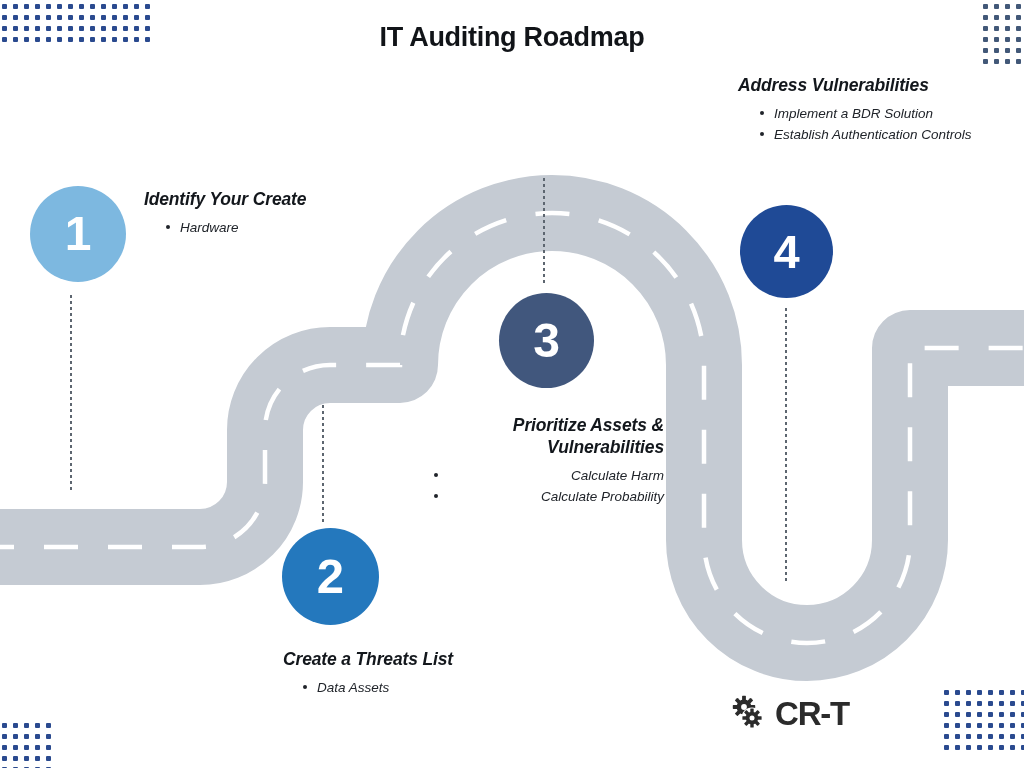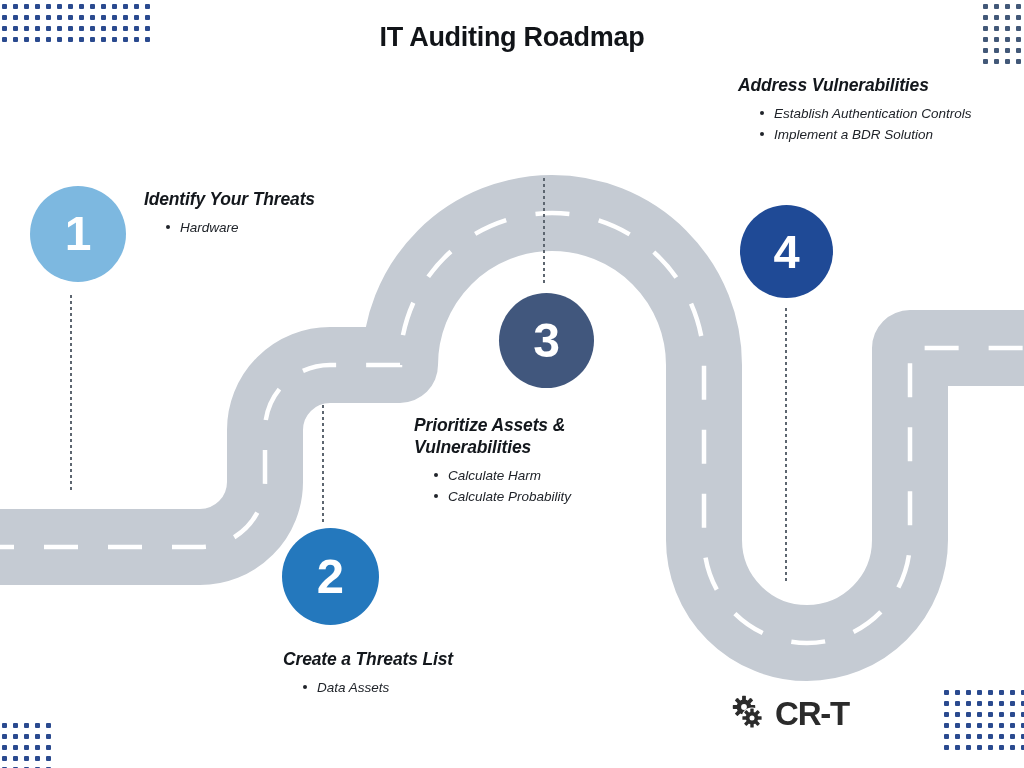--- a/index.html
+++ b/index.html
@@ -112,21 +112,21 @@
     top: 8px;
     width: 4px;
     height: 4px;
     border-radius: 50%;
     background: #20242a;
   }
 
   #block-1 { left: 144px; top: 188px; width: 260px; }
   #block-2 { left: 283px; top: 648px; width: 280px; }
   #block-2 .step-list { padding-left: 20px; }
-  #block-3 { left: 414px; top: 414px; width: 250px; }
+  #block-3 { left: 414px; top: 414px; width: 250px; text-align: right; }
   #block-3 .step-list { padding-left: 20px; }
   #block-4 { left: 738px; top: 74px; width: 255px; }
   #block-4 .step-list { padding-left: 22px; }
 
   
   .connector {
     position: absolute;
     width: 2px;
     background-image: linear-gradient(to bottom, #5d6670 0 3px, rgba(0,0,0,0) 3px 6px);
     background-size: 2px 6px;
@@ -365,21 +365,21 @@
 
     <div id="title">IT Auditing Roadmap</div>
 
     <div class="connector" id="connector-1"></div>
     <div class="connector" id="connector-2"></div>
     <div class="connector" id="connector-3"></div>
     <div class="connector" id="connector-4"></div>
 
     <div class="step-circle" id="circle-1" style="background: rgb(125, 184, 224);">1</div>
     <div class="step-block" id="block-1">
-      <div class="step-heading">Identify Your Threats</div>
+      <div class="step-heading">Identify Your Create</div>
       <ul class="step-list">
         <li>Hardware</li>
       </ul>
     </div>
 
     <div class="step-circle" id="circle-2" style="background: rgb(36, 120, 189);">2</div>
     <div class="step-block" id="block-2">
       <div class="step-heading">Create a Threats List</div>
       <ul class="step-list">
         <li>Data Assets</li>
@@ -392,22 +392,22 @@
       <ul class="step-list">
         <li>Calculate Harm</li>
         <li>Calculate Probability</li>
       </ul>
     </div>
 
     <div class="step-circle" id="circle-4" style="background: rgb(31, 74, 150);">4</div>
     <div class="step-block" id="block-4">
       <div class="step-heading">Address Vulnerabilities</div>
       <ul class="step-list">
+        <li>Implement a BDR Solution</li>
         <li>Establish Authentication Controls</li>
-        <li>Implement a BDR Solution</li>
       </ul>
     </div>
 
     <div id="logo">
       <svg width="40" height="36" viewBox="0 0 40 36">
         <g fill="#2b2b2b">
 
           <g transform="translate(13,12)">
             <g id="gearA">
               <circle cx="0" cy="0" r="7.4"></circle>

